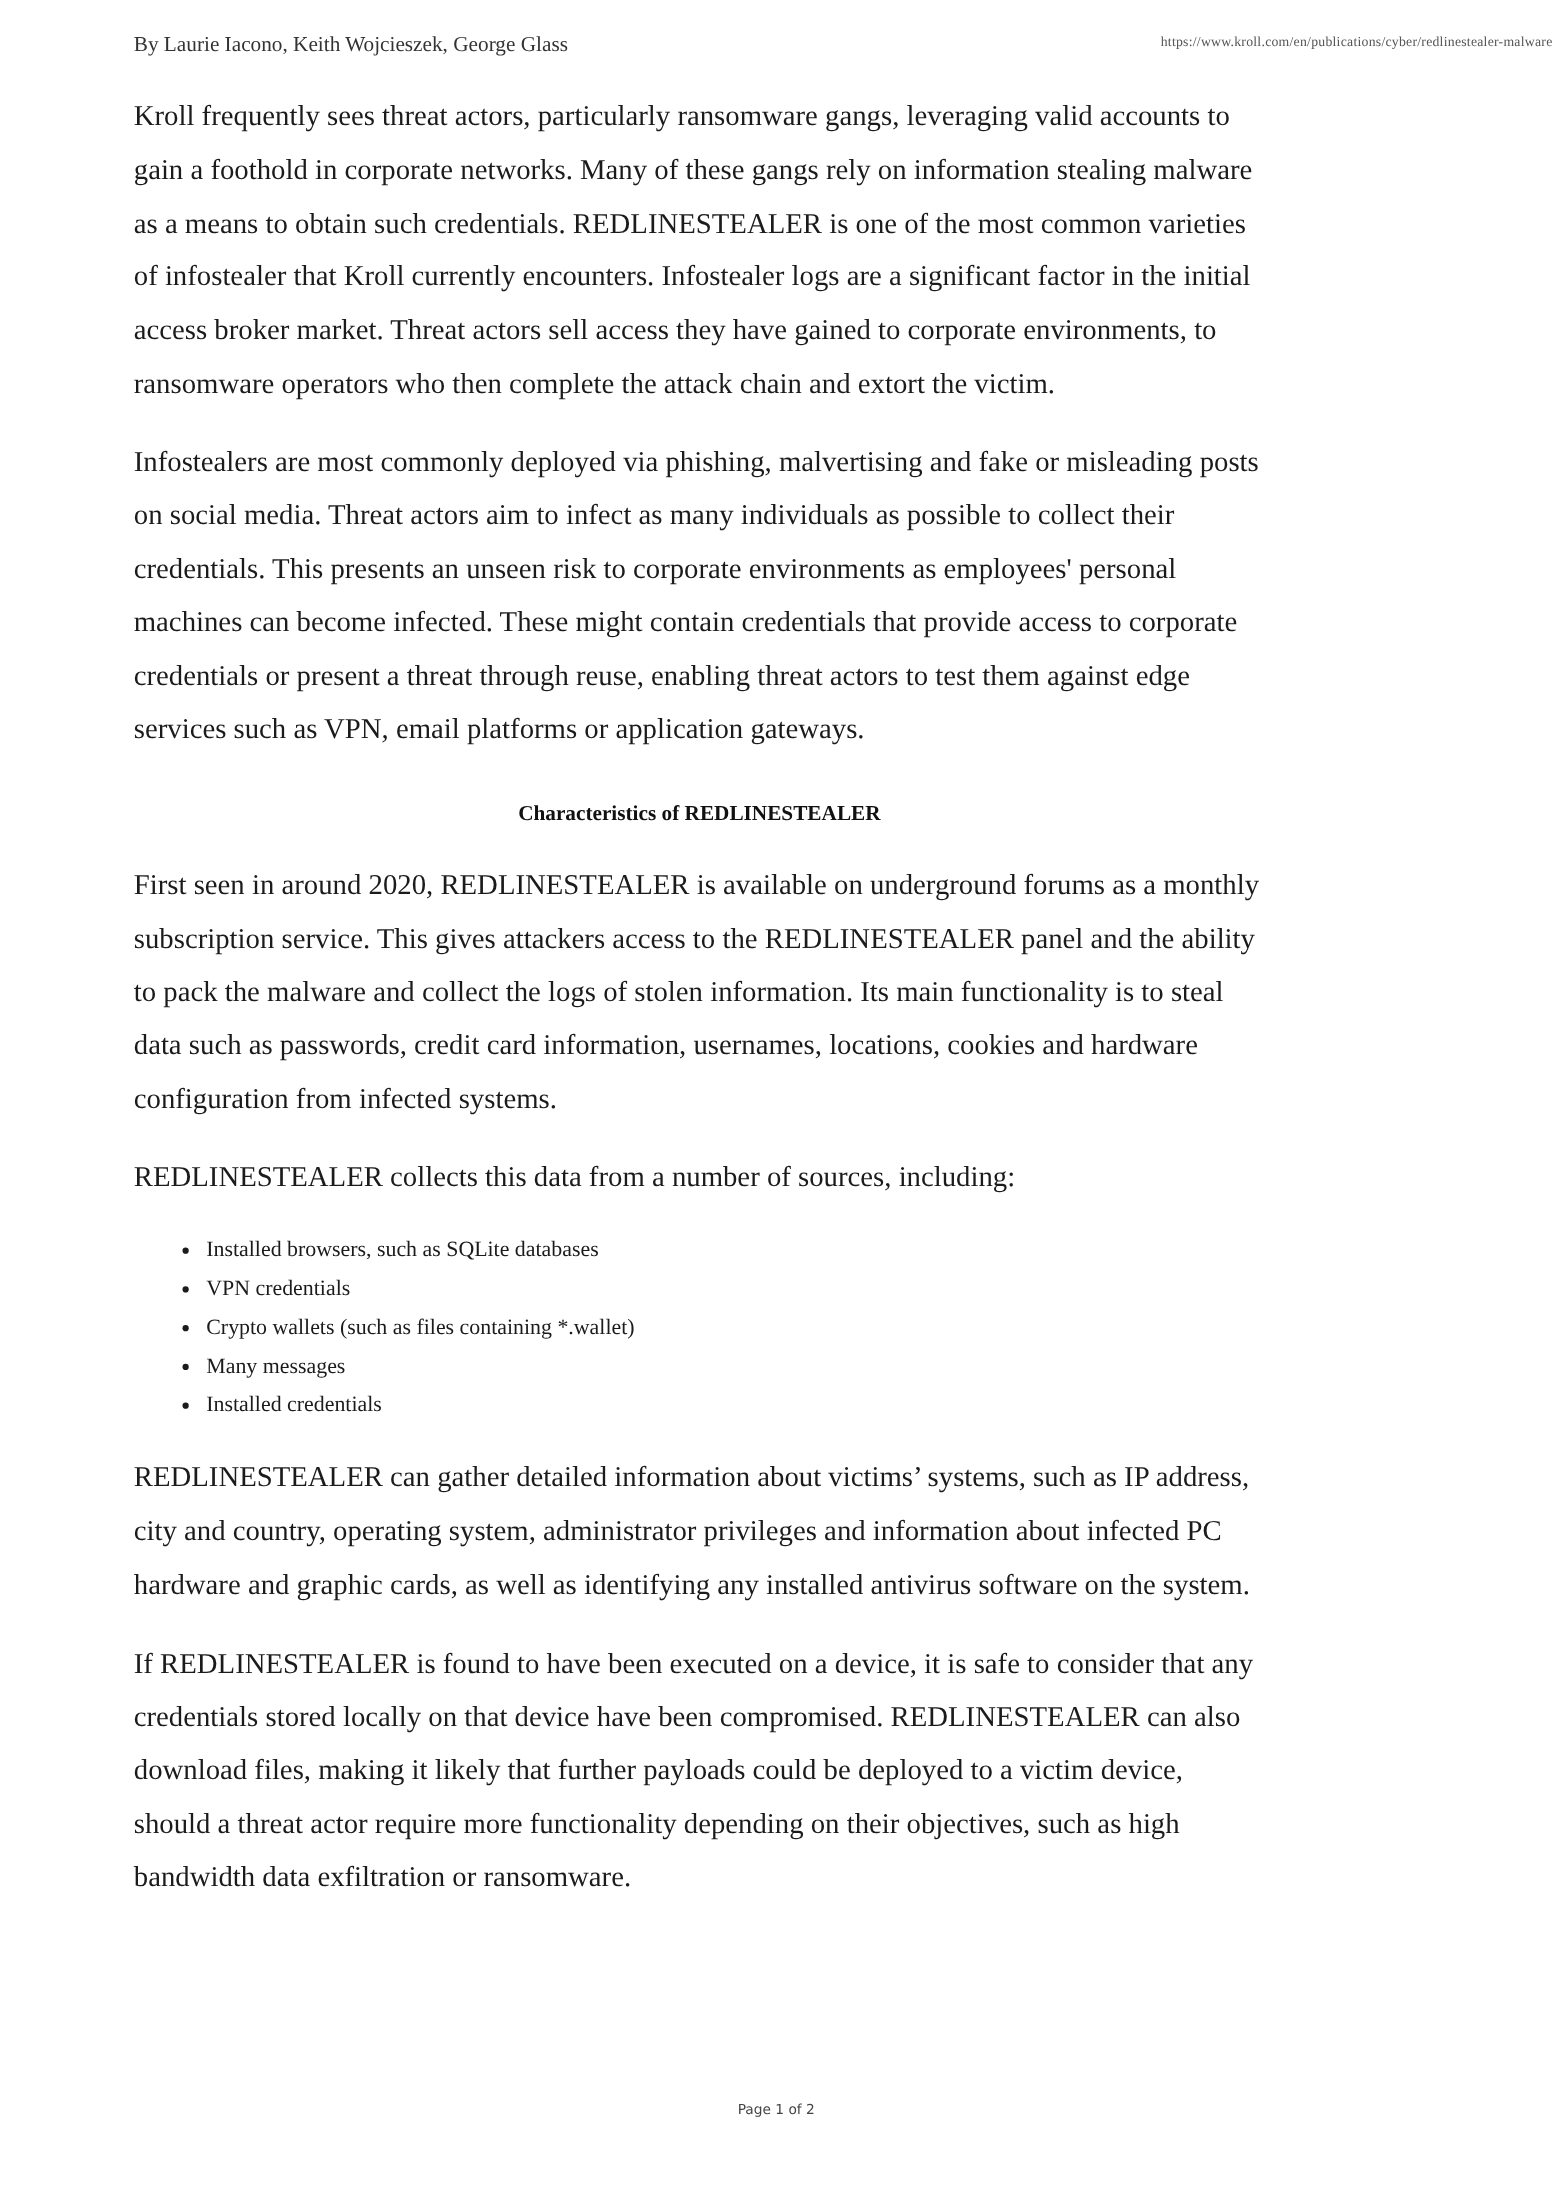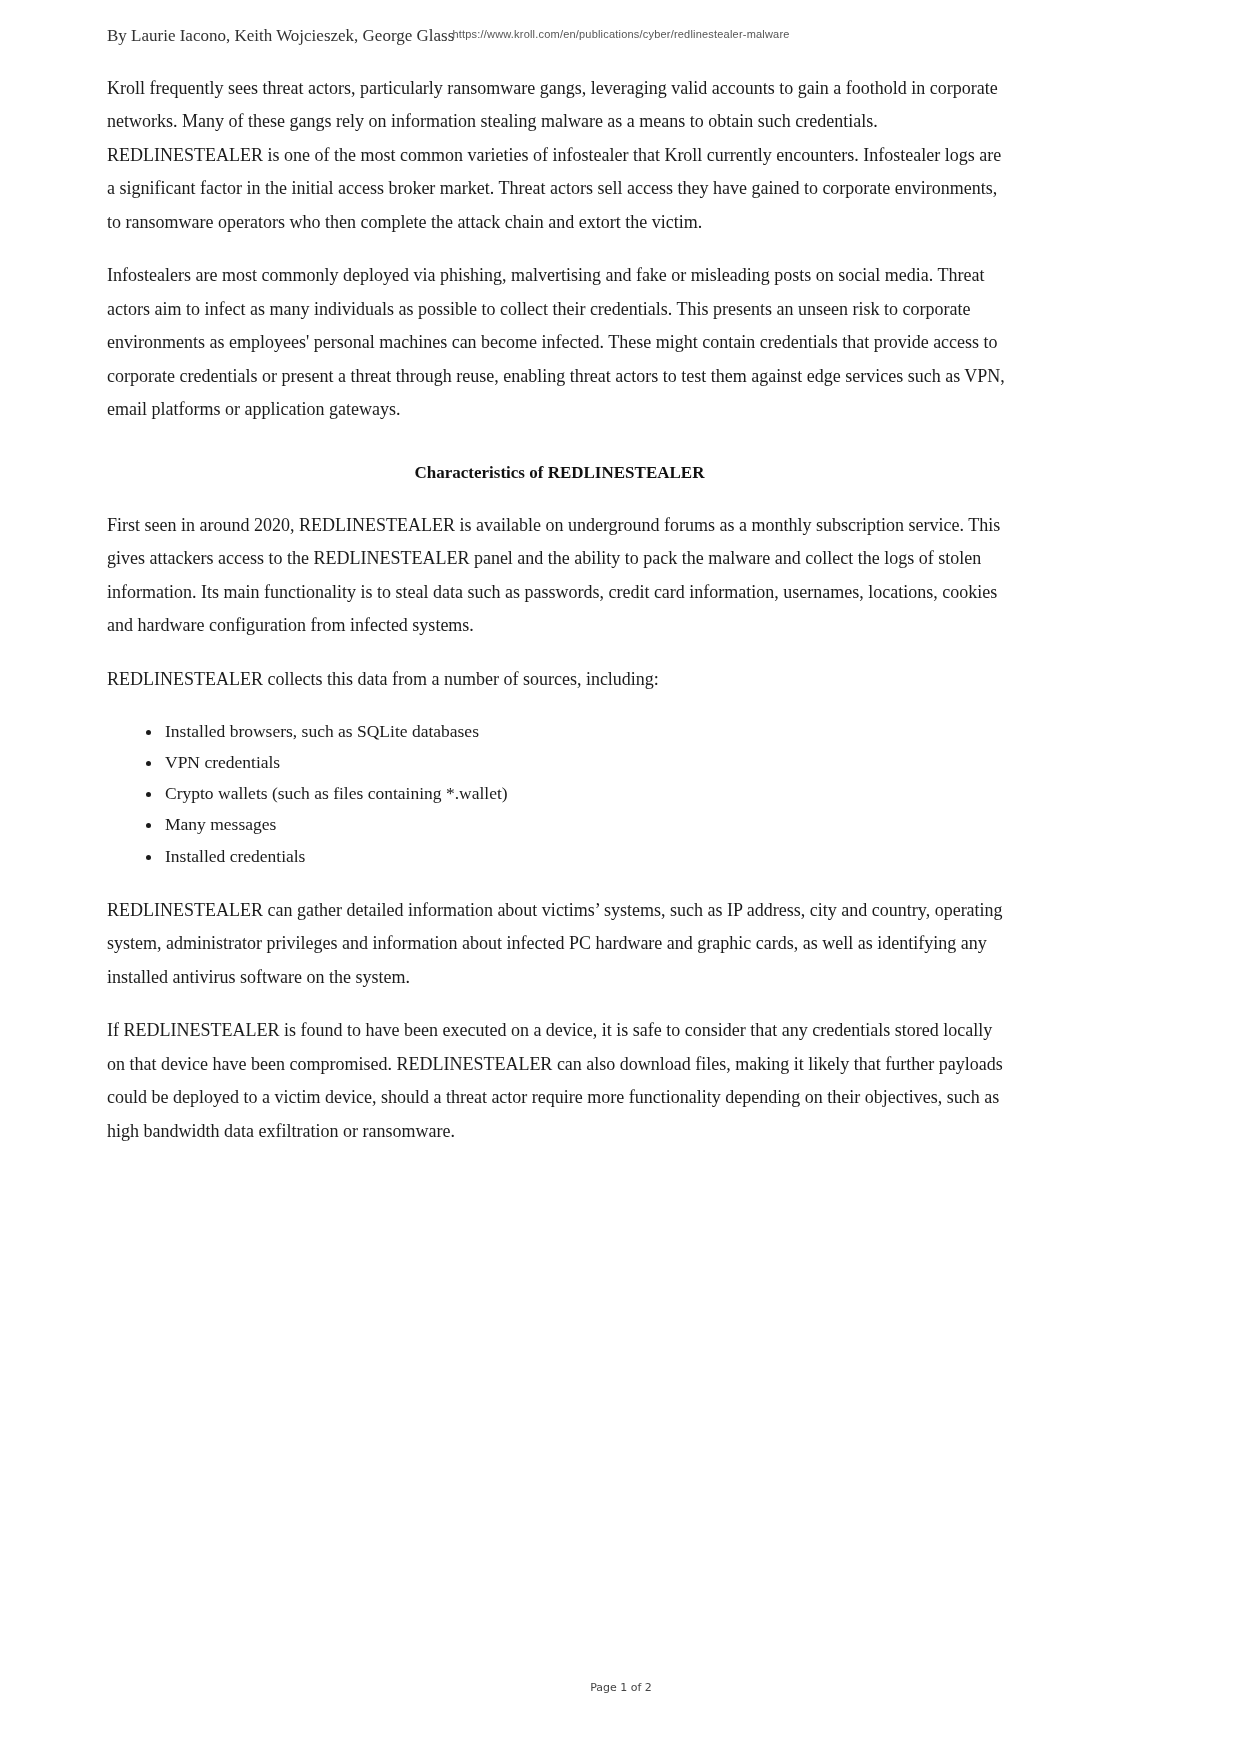--- a/index.html
+++ b/index.html
@@ -11,22 +11,22 @@
     position: relative;
     overflow: hidden;
     font-family: "Liberation Serif", serif;
     color: #1b1b1b;
   }
   .page-url-header {
     position: absolute;
     top: 28px;
     left: 0;
     width: 100%;
-    text-align: center;
-    font-family: Liberation Sans, sans-serif;
+    text-align: right;
+    font-family: Liberation Serif, serif;
     font-size: 11px;
     color: #555555;
     letter-spacing: 0.2px;
   }
   .content {
     margin-left: 107px;
     width: 905px;
   }
   h1.article-title {
     margin: 183px 0 0 0;
@@ -39,21 +39,21 @@
     margin-top: 26px;
     font-size: 17px;
     color: #333333;
   }
   .publish-meta {
     margin-top: 20px;
     font-size: 15.5px;
     color: #6b6b6b;
   }
   p.body-paragraph {
-    font-size: 18px;
+    font-size: 23px;
     line-height: 1.86;
     margin: 0 0 20px 0;
     color: #1b1b1b;
   }
   p.first-paragraph {
     margin-top: 26px;
   }
   h2.section-heading {
     margin: 36px 0 26px 0;
     font-size: 17px;

